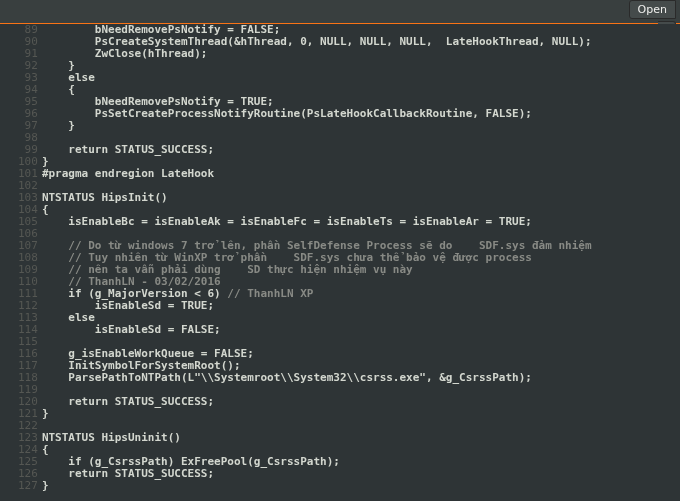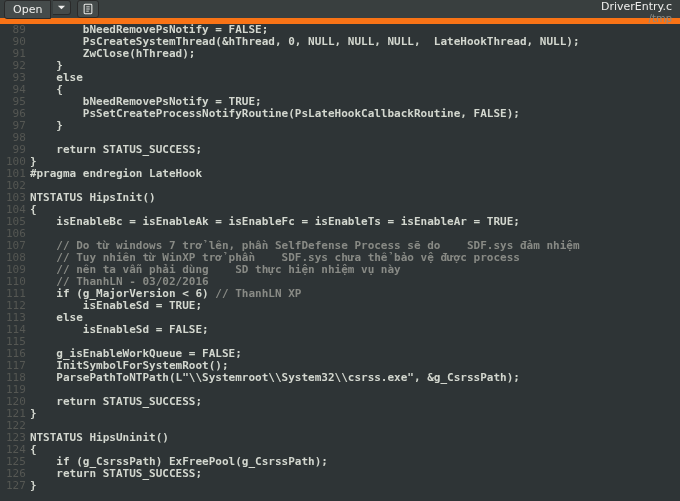--- a/index.html
+++ b/index.html
@@ -10,25 +10,26 @@
   font-family: "DejaVu Sans Mono", "Consolas", monospace;
   font-size: 11px;
   color: #d3d7cf;
   overflow: hidden;
   display: flex;
   flex-direction: column;
 }
 .toolbar {
   height: 24px;
   background: #393f3f;
-  border-bottom: 6px solid #f97316;
-  display: flex;
-  align-items: flex-start;
+  border-bottom: 1px solid #f97316;
+  display: flex;
+  align-items: flex-end;
   padding: 0 4px;
   gap: 2px;
+  flex-direction: column;
 }
 .btn-open {
   background: #454b4b;
   border: 1px solid #2a2a2a;
   color: #eeeeec;
   font-family: "DejaVu Sans", sans-serif;
   font-size: 11px;
   padding: 2px 8px;
   border-radius: 3px 0 0 3px;
   cursor: pointer;
@@ -84,21 +85,21 @@
 .editor {
   flex: 1;
   display: flex;
   overflow: hidden;
   background: #2e3436;
 }
 .gutter {
   background: #2e3436;
   color: #555753;
   text-align: right;
-  padding: 0 4px 0 6px;
+  padding: 0 4px 0 18px;
   font-size: 11px;
   line-height: 12px;
   white-space: pre;
   user-select: none;
 }
 .code {
   flex: 1;
   font-size: 11px;
   line-height: 12px;
   white-space: pre;

